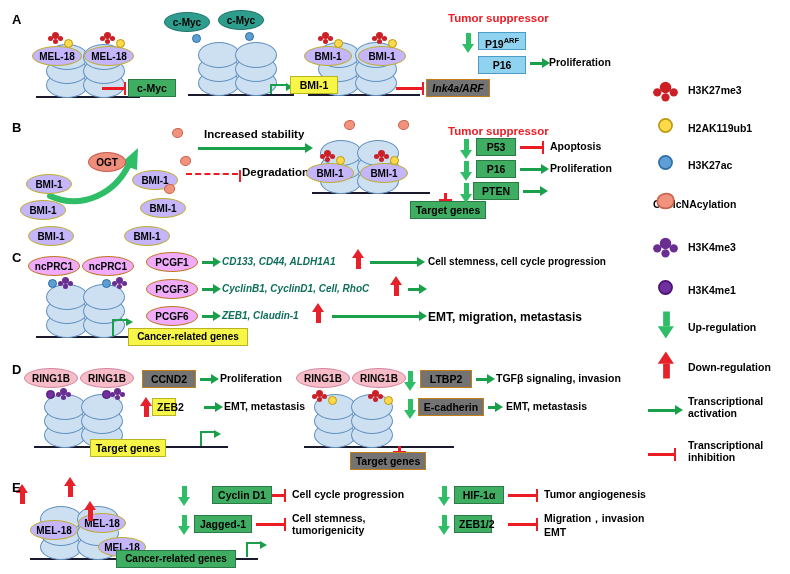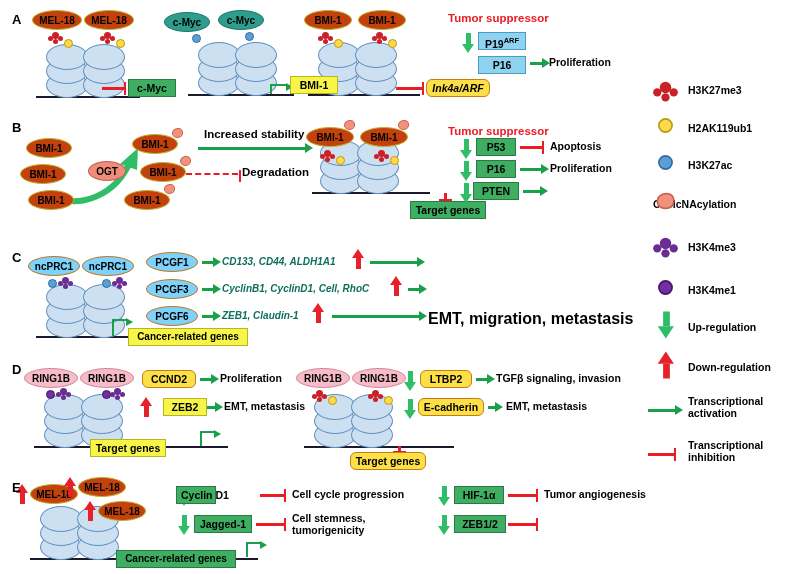--- a/index.html
+++ b/index.html
@@ -13,33 +13,33 @@
   .hist { position:relative; width:42px; height:54px; }
   .hist + .hist { margin-left:-5px; }
   .hist i { position:absolute; left:0; width:42px; height:26px; background:#cde0f2; border:1.5px solid #6290bf; border-radius:50%; }
   .hist i:nth-child(1){ top:0; z-index:3; }
   .hist i:nth-child(2){ top:14px; z-index:2; }
   .hist i:nth-child(3){ top:28px; z-index:1; }
 
   
   .oval { position:absolute; height:20px; border-radius:50%; display:flex; align-items:center; justify-content:center;
           font-size:10px; font-weight:bold; border:1.2px solid #999; white-space:nowrap; z-index:5; color:#000; }
-  .oval.yel  { background:#c2410c; border-color:#bfae2f; }
+  .oval.yel  { background:#c4b5fd; border-color:#bfae2f;margin-top:36px; }
   .oval.teal { background:#2f9d8e; border-color:#1d7668; }
-  .oval.org  { background:#7dd3fc; border-color:#c07820; }
+  .oval.org  { background:#f0abfc; border-color:#c07820; }
   .oval.pink { background:#f6bcc8; border-color:#d488a0; }
   .oval.sal  { background:#ef8d7b; border-color:#c65f50; }
 
   
   .bx { position:absolute; height:18px; line-height:14px; font-size:10.5px; font-weight:bold; padding:1px 4px;
         border:1px solid #777; text-align:center; white-space:nowrap; z-index:5; color:#000; }
   .bx.green  { background:#3fae63; border-color:#2a7a45; }
   .bx.blue   { background:#8fd3f0; border-color:#4a9cc4; }
   .bx.yellow { background:#f8f549; border-color:#b8b520; }
-  .bx.orange { background:#fde047; border-color:#c57d15;border-radius:6px; }
+  .bx.orange { background:#737373; border-color:#c57d15; }
   .bx.it { font-style:italic; }
 
   
   .mk { position:absolute; border-radius:50%; z-index:6; }
   .mk.c-red { width:7px; height:7px; background:#cb2026;
               box-shadow:-5px 3px 0 -1px #cb2026, 5px 3px 0 -1px #cb2026, 0 6px 0 -1px #cb2026; }
   .mk.c-pur { width:7px; height:7px; background:#6a2d91;
               box-shadow:-5px 3px 0 -1px #6a2d91, 5px 3px 0 -1px #6a2d91, 0 6px 0 -1px #6a2d91; }
   .mk.s-yel { width:9px; height:9px; background:#ffd94a; border:1px solid #b89b10; }
   .mk.s-blue{ width:9px; height:9px; background:#5d9fd4; border:1px solid #2d6fa4; }
@@ -161,21 +161,21 @@
   <div class="bx blue" style="left:478px;top:32px;width:48px"><span>P19</span><sup style="font-size:7.5px">ARF</sup></div>
   <div class="bx blue" style="left:478px;top:56px;width:48px">P16</div>
   <div class="ar" style="left:530px;top:62px;width:13px"></div>
   <div class="out" style="left:549px;top:56px">Proliferation</div>
 
   <div class="plabel" style="left:12px;top:120px">B</div>
 
   <div class="oval yel" style="left:26px;top:138px;width:46px">BMI-1</div>
   <div class="oval yel" style="left:20px;top:164px;width:46px">BMI-1</div>
   <div class="oval yel" style="left:28px;top:190px;width:46px">BMI-1</div>
-  <div class="oval sal" style="left:88px;top:161px;width:38px">OGT</div>
+  <div class="oval sal" style="left:88px;top:152px;width:38px">OGT</div>
 
   <svg style="position:absolute;left:42px;top:146px;z-index:3" width="104" height="62">
     <path d="M8,50 C40,64 74,48 88,16" stroke="#2fbe67" stroke-width="6" fill="none" stroke-linecap="round"></path>
     <polygon points="78,18 96,2 95,24" fill="#2fbe67"></polygon>
   </svg>
 
   <div class="oval yel" style="left:132px;top:134px;width:46px">BMI-1</div>
   <span class="mk s-sal" style="left:172px;top:128px"></span>
   <div class="oval yel" style="left:140px;top:162px;width:46px">BMI-1</div>
   <span class="mk s-sal" style="left:180px;top:156px"></span>
@@ -260,39 +260,40 @@
   <div class="bx yellow" style="left:128px;top:328px;width:120px;font-size:10px">Cancer-related genes</div>
 
   <div class="oval org" style="left:146px;top:252px;width:52px">PCGF1</div>
   <div class="ar" style="left:202px;top:261px;width:12px"></div>
   <div class="genes" style="left:222px;top:256px">CD133, CD44, ALDH1A1</div>
   <span class="bau" style="left:352px;top:249px">
       <u></u>
       <b></b>
     </span>
   <div class="ar" style="left:370px;top:261px;width:48px"></div>
+  <div class="out" style="left:428px;top:256px;font-size:10px">Cell stemness, cell cycle progression</div>
 
   <div class="oval org" style="left:146px;top:279px;width:52px">PCGF3</div>
   <div class="ar" style="left:202px;top:288px;width:12px"></div>
   <div class="genes" style="left:222px;top:283px">CyclinB1, CyclinD1, Cell, RhoC</div>
   <span class="bau" style="left:390px;top:276px">
       <u></u>
       <b></b>
     </span>
   <div class="ar" style="left:408px;top:288px;width:12px"></div>
 
   <div class="oval org" style="left:146px;top:306px;width:52px">PCGF6</div>
   <div class="ar" style="left:202px;top:315px;width:12px"></div>
   <div class="genes" style="left:222px;top:310px">ZEB1, Claudin-1</div>
   <span class="bau" style="left:312px;top:303px">
       <u></u>
       <b></b>
     </span>
   <div class="ar" style="left:332px;top:315px;width:88px"></div>
-  <div class="out" style="left:428px;top:310px;font-size:16px">EMT, migration, metastasis</div>
+  <div class="out" style="left:428px;top:310px;font-size:12px">EMT, migration, metastasis</div>
 
   <div class="plabel" style="left:12px;top:362px">D</div>
 
   <div class="oval pink" style="left:24px;top:368px;width:54px">RING1B</div>
   <div class="oval pink" style="left:80px;top:368px;width:54px">RING1B</div>
   <span class="mk s-pur" style="left:46px;top:390px"></span>
   <span class="mk c-pur" style="left:60px;top:388px"></span>
   <span class="mk s-pur" style="left:102px;top:390px"></span>
   <span class="mk c-pur" style="left:114px;top:388px"></span>
   <div class="histones" style="left:44px;top:394px">
@@ -311,21 +312,21 @@
   <div class="bx yellow" style="left:90px;top:439px;width:76px">Target genes</div>
   <div class="bent" style="left:200px;top:431px;width:14px;height:15px"></div>
 
   <div class="bx orange" style="left:142px;top:370px;width:54px">CCND2</div>
   <div class="ar" style="left:200px;top:378px;width:12px"></div>
   <div class="out" style="left:220px;top:372px">Proliferation</div>
   <span class="bau" style="left:140px;top:397px">
       <u></u>
       <b></b>
     </span>
-  <div class="bx yellow" style="left:163px;top:398px;width:44px">ZEB2</div>
+  <div class="bx yellow" style="left:152px;top:398px;width:24px">ZEB2</div>
   <div class="ar" style="left:204px;top:406px;width:12px"></div>
   <div class="out" style="left:224px;top:400px">EMT, metastasis</div>
 
   <div class="oval pink" style="left:296px;top:368px;width:54px">RING1B</div>
   <div class="oval pink" style="left:352px;top:368px;width:54px">RING1B</div>
   <span class="mk c-red" style="left:316px;top:390px"></span>
   <span class="mk s-yel" style="left:328px;top:396px"></span>
   <span class="mk c-red" style="left:372px;top:390px"></span>
   <span class="mk s-yel" style="left:384px;top:396px"></span>
   <div class="histones" style="left:314px;top:394px">
@@ -389,21 +390,21 @@
       </span>
   </div>
   <div class="dna" style="left:30px;top:558px;width:228px"></div>
   <div class="bx green" style="left:116px;top:550px;width:120px;font-size:10px">Cancer-related genes</div>
   <div class="bent" style="left:246px;top:542px;width:14px;height:15px"></div>
 
   <span class="bad" style="left:178px;top:486px">
       <b></b>
       <u></u>
     </span>
-  <div class="bx green" style="left:176px;top:486px;width:40px">Cyclin D1</div>
+  <div class="bx green" style="left:212px;top:486px;width:60px">Cyclin D1</div>
   <div class="tr" style="left:260px;top:494px;width:26px"></div>
   <div class="out" style="left:292px;top:488px">Cell cycle progression</div>
 
   <span class="bad" style="left:178px;top:515px">
       <b></b>
       <u></u>
     </span>
   <div class="bx green" style="left:194px;top:515px;width:58px">Jagged-1</div>
   <div class="tr" style="left:256px;top:523px;width:30px"></div>
   <div class="out" style="left:292px;top:512px">Cell stemness,
@@ -414,22 +415,24 @@
       <u></u>
     </span>
   <div class="bx green" style="left:454px;top:486px;width:50px">HIF-1α</div>
   <div class="tr" style="left:508px;top:494px;width:30px"></div>
   <div class="out" style="left:544px;top:488px">Tumor angiogenesis</div>
 
   <span class="bad" style="left:438px;top:515px">
       <b></b>
       <u></u>
     </span>
-  <div class="bx green" style="left:454px;top:515px;width:52px">ZEB1/2</div>
+  <div class="bx green" style="left:454px;top:515px;width:38px">ZEB1/2</div>
   <div class="tr" style="left:508px;top:523px;width:30px"></div>
+  <div class="out" style="left:544px;top:512px">Migration，invasion
+EMT</div>
 
   <span class="mk c-red big" style="left:662px;top:84px"></span>
   <div class="leglab" style="left:688px;top:84px">H3K27me3</div>
 
   <span class="mk s-yel big" style="left:661px;top:121px"></span>
   <div class="leglab" style="left:688px;top:122px">H2AK119ub1</div>
 
   <span class="mk s-blue big" style="left:661px;top:158px"></span>
   <div class="leglab" style="left:688px;top:159px">H3K27ac</div>
 

